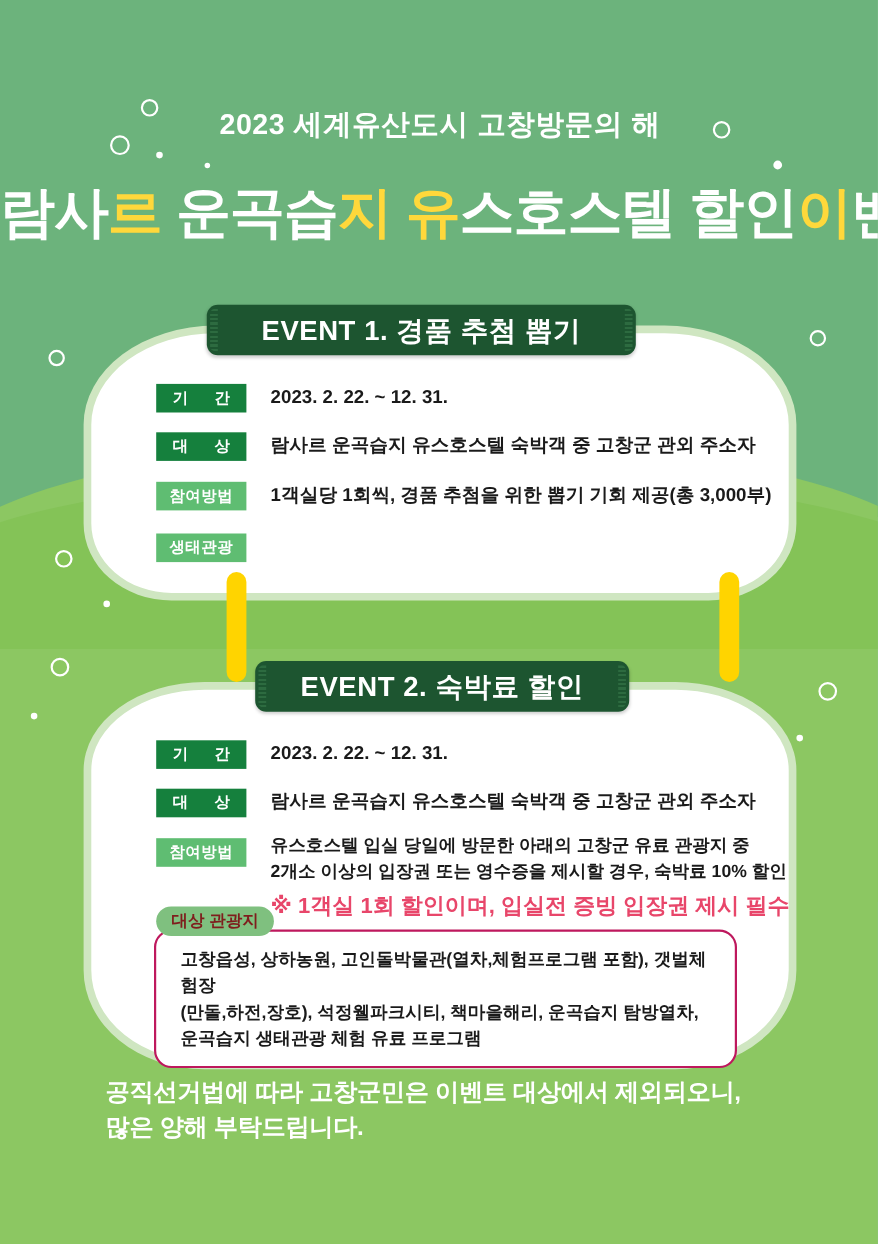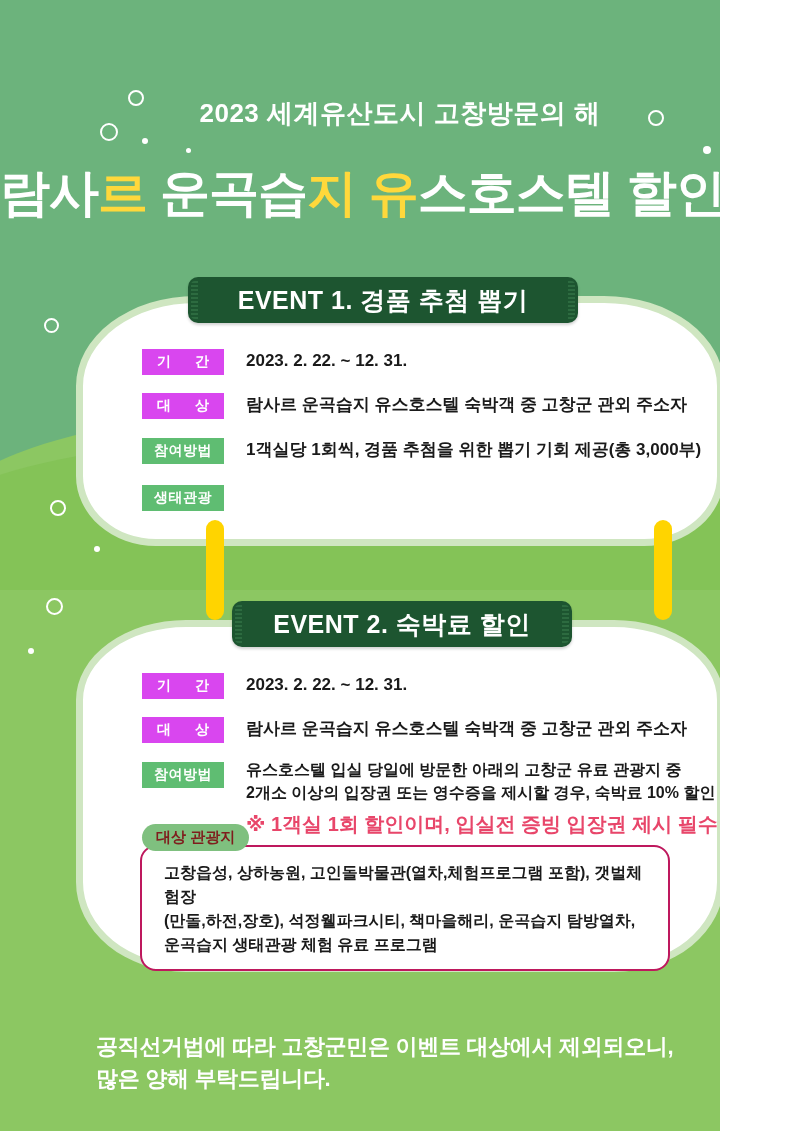--- a/index.html
+++ b/index.html
@@ -2,21 +2,21 @@
 <html><head>
 <meta charset="utf-8">
 <style>
   html, body {
     margin: 0;
     padding: 0;
     background: #ffffff;
   }
   .poster {
     position: relative;
-    width: 720px;
+    width: 798px;
     height: 1131px;
     overflow: hidden;
     font-family: "Liberation Sans", "DejaVu Sans", sans-serif;
     background: #6cb37c;
     -webkit-font-smoothing: antialiased;
   }
 
   
   .bg-top {
     position: absolute;
@@ -159,21 +159,21 @@
   
   .row {
     position: absolute;
     display: flex;
     align-items: flex-start;
   }
   .chip {
     flex: 0 0 auto;
     width: 82px;
     height: 26px;
-    background: #d946ef;
+    background: #15803d;
     color: #ffffff;
     font-size: 14px;
     font-weight: 700;
     display: flex;
     align-items: center;
     justify-content: center;
     letter-spacing: .5px;
   }
   .chip.wide-space { letter-spacing: 10px; text-indent: 10px; }
   .chip.bright { background: #5fbd72; }
@@ -223,21 +223,21 @@
     font-size: 16px;
     font-weight: 700;
     line-height: 1.5;
     box-sizing: border-box;
     white-space: pre-line;
   }
 
   
   .footer {
     position: absolute;
-    left: 96px; top: 1031px;
+    left: 96px; top: 977px;
     width: 640px;
     color: #ffffff;
     font-size: 22px;
     font-weight: 800;
     line-height: 1.45;
     white-space: pre-line;
     letter-spacing: -.3px;
   }
 </style>
 </head>

